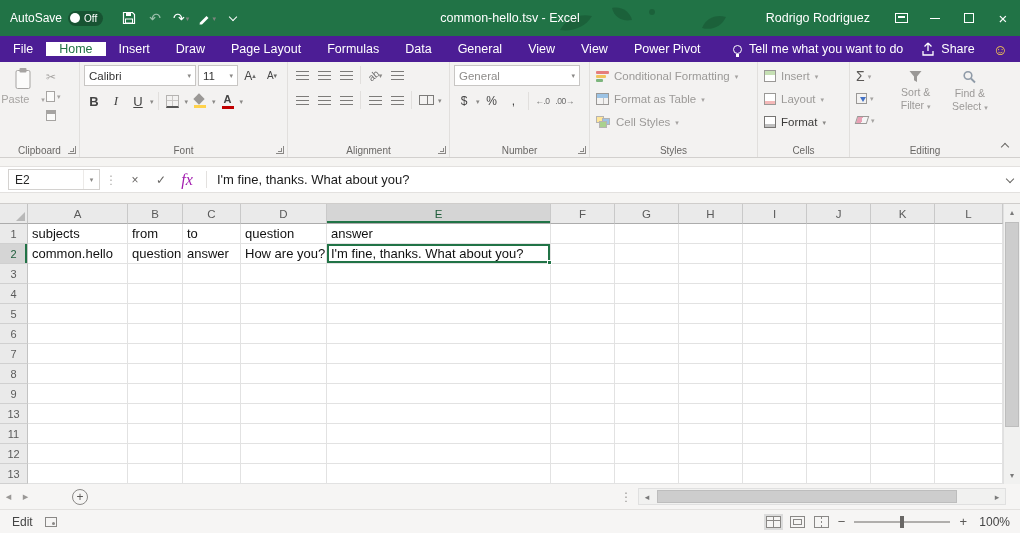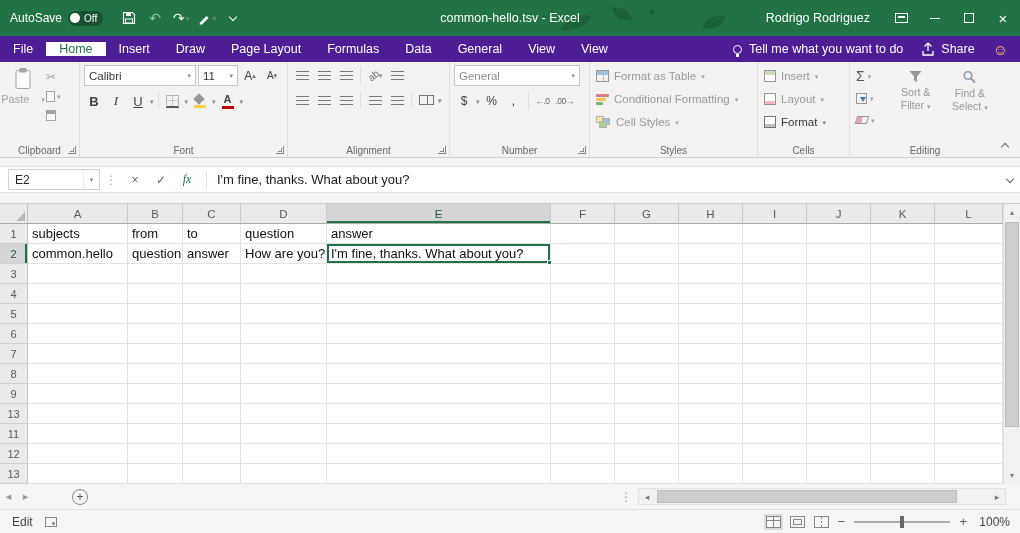--- a/index.html
+++ b/index.html
@@ -129,21 +129,21 @@
   .chev.down{transform:rotate(45deg);margin-bottom:2px}
 
   
   .formula-region{height:46px;flex:none;background:#f5f4f2;border-bottom:1px solid #cfcdcb;padding-top:8px}
   .fbar{height:27px;background:#fff;border-top:1px solid #e3e1df;border-bottom:1px solid #e3e1df;display:flex;align-items:stretch}
   .namebox{width:92px;margin-left:8px;border:1px solid #d4d2d0;background:#fff;display:flex;align-items:center;margin-top:2px;margin-bottom:2px}
   .nb-val{padding-left:6px;font-size:12px;color:#262626;flex:1}
   .nb-caret{width:16px;border-left:1px solid #eceae8;display:flex;align-items:center;justify-content:center;font-size:7px;color:#8a8886;align-self:stretch}
   .fx-dots{width:22px;display:flex;align-items:center;justify-content:center;color:#b0aeac;font-size:12px}
   .fxbtn{width:26px;display:flex;align-items:center;justify-content:center;font-size:12px;color:#6a6866}
-  .fxbtn.fx{font-family:"Liberation Serif",serif;font-style:italic;color:#15803d;font-size:12px}
+  .fxbtn.fx{font-family:"Liberation Serif",serif;font-style:italic;color:#a21caf;font-size:16px}
   .fml-div{width:1px;background:#e3e1df;margin:4px 6px}
   .fml{flex:1;display:flex;align-items:center;padding-left:4px;font-size:13px;color:#1a1a1a}
   .fml-expand{width:20px;display:flex;align-items:center;justify-content:center}
 
   
   .grid-region{height:280px;flex:none;position:relative;background:#fff}
   .colrow{display:flex;height:20px}
   .corner{width:28px;height:20px;background:#eaeaea;border-right:1px solid #c3c3c3;border-bottom:1px solid #acacac;position:relative;flex:none}
   .corner::after{content:"";position:absolute;right:2px;bottom:2px;width:0;height:0;border-left:9px solid transparent;border-bottom:9px solid #b8b8b8}
   .col-h{height:20px;background:#eaeaea;border-right:1px solid #c9c9c9;border-bottom:1px solid #acacac;display:flex;align-items:center;justify-content:center;font-size:11.5px;color:#5a5a5a;flex:none}
@@ -257,20 +257,21 @@
         <div class="rtab">File</div>
         <div class="rtab active">Home</div>
         <div class="rtab">Insert</div>
         <div class="rtab">Draw</div>
         <div class="rtab">Page Layout</div>
         <div class="rtab">Formulas</div>
         <div class="rtab">Data</div>
         <div class="rtab">General</div>
         <div class="rtab">View</div>
         <div class="rtab">View</div>
+        <div class="rtab">Power Pivot</div>
       </div>
     <div class="tab-right">
       <span class="tellme">
         <span class="bulb"></span>
         <span>Tell me what you want to do</span>
       </span>
       <span class="share">
         <svg width="14" height="14" viewBox="0 0 14 14">
             <path d="M7 1v8M7 1L3.5 4.5M7 1l3.5 3.5M2 9v4h10V9" stroke="#fff" fill="none" stroke-width="1.3"></path>
           </svg>
@@ -432,31 +433,31 @@
             </span>
         </div>
       </div>
       <span class="glabel">Number</span>
       <span class="launcher"></span>
     </div>
 
     <div class="rgroup" style="width:168px">
       <div class="g-body" style="display:flex;flex-direction:column;gap:3px;padding-top:1px">
         <div class="srow">
-          <span class="fat-ic"></span>
-          <span class="slbl">Format as Table</span>
-          <span class="caret dim">▾</span>
-        </div>
-        <div class="srow">
           <span class="cf-ic">
               <i></i>
               <i></i>
               <i></i>
             </span>
           <span class="slbl">Conditional Formatting</span>
+          <span class="caret dim">▾</span>
+        </div>
+        <div class="srow">
+          <span class="fat-ic"></span>
+          <span class="slbl">Format as Table</span>
           <span class="caret dim">▾</span>
         </div>
         <div class="srow">
           <span class="cs-ic">
               <i></i>
               <i></i>
               <i></i>
             </span>
           <span class="slbl">Cell Styles</span>
           <span class="caret dim">▾</span>

